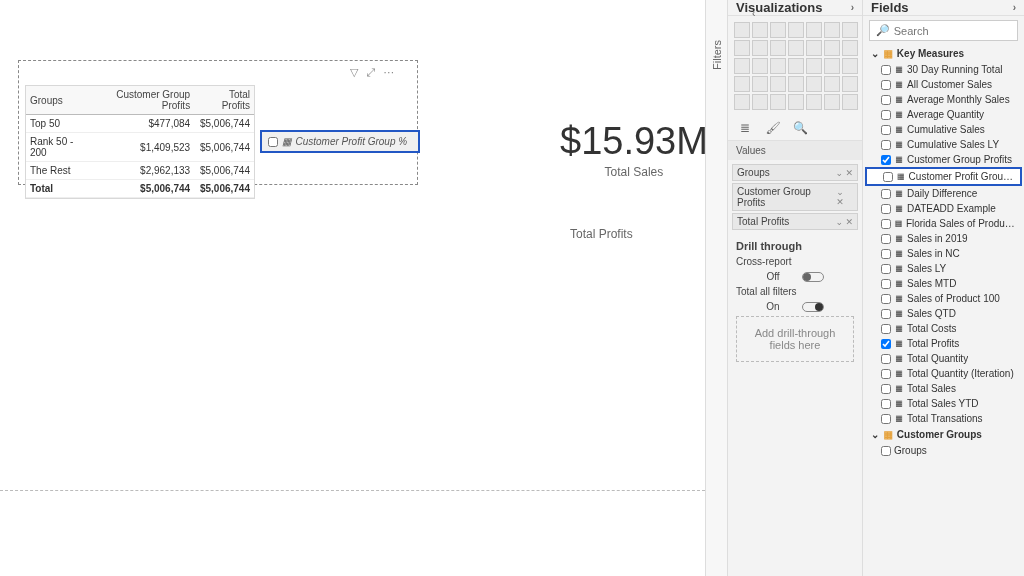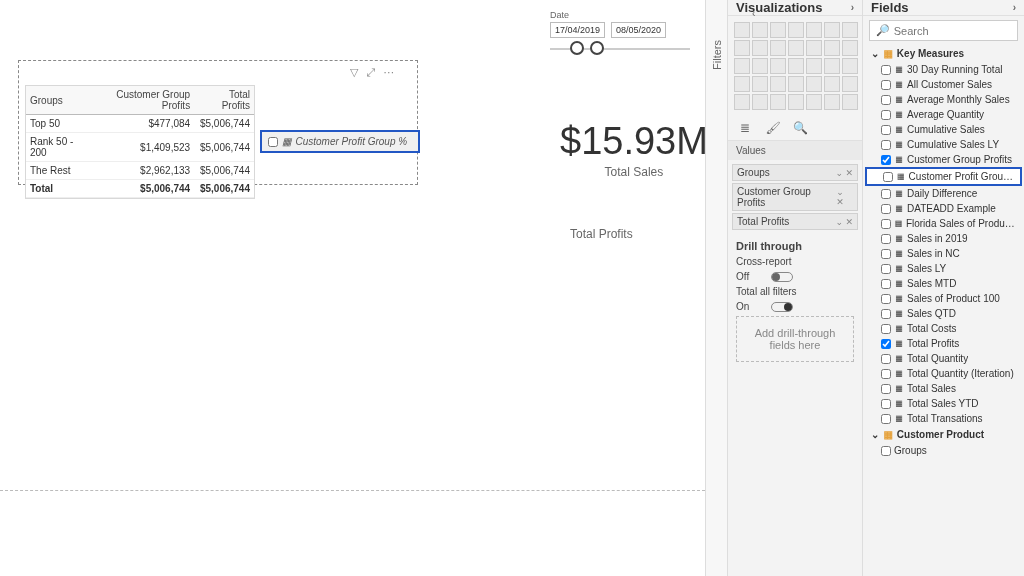--- a/index.html
+++ b/index.html
@@ -15,21 +15,21 @@
   .viz-grid { padding: 6px; display: grid; grid-template-columns: repeat(7, 16px); gap: 2px; }
   .viz-icon { width: 16px; height: 16px; background: #e8e8e8; border: 1px solid #ccc; font-size: 8px; display: flex; align-items: center; justify-content: center; color: #888; }
   .viz-tabs { display: flex; gap: 10px; padding: 4px 8px; border-bottom: 1px solid #e0e0e0; }
   .viz-tab-icon { width: 18px; height: 16px; display: flex; align-items: center; justify-content: center; color: #666; font-size: 12px; }
   .section-label { padding: 4px 8px; font-size: 10px; color: #555; background: #eaeaea; }
   .value-wells { padding: 2px 4px; }
   .well { background: #e8e8e8; border: 1px solid #d0d0d0; margin: 2px 0; padding: 2px 4px; font-size: 10px; color: #444; display: flex; align-items: center; }
   .well .wx { margin-left: auto; color: #888; font-size: 9px; }
   .drill-section { padding: 6px 8px; font-size: 10px; color: #444; }
   .drill-title { font-weight: 600; margin-bottom: 4px; font-size: 11px; }
-  .toggle-row { display: flex; align-items: center; gap: 22px; margin: 4px 0; }
+  .toggle-row { display: flex; align-items: center; gap: 22px; margin: 4px 0; justify-content: center; }
   .toggle { width: 22px; height: 10px; border: 1px solid #888; border-radius: 5px; position: relative; }
   .toggle .knob { width: 8px; height: 8px; background: #666; border-radius: 50%; position: absolute; top: 0; }
   .toggle.off .knob { left: 0; }
   .toggle.on .knob { right: 0; background: #333; }
   .drill-drop { border: 1px dashed #bbb; padding: 10px 4px; text-align: center; color: #888; font-size: 11px; margin-top: 4px; }
   .search-box { margin: 4px 6px; border: 1px solid #ccc; background: #fff; padding: 3px 6px; display: flex; align-items: center; gap: 4px; }
   .search-box input { border: none; outline: none; font-size: 11px; width: 100%; }
   .field-list { overflow-y: auto; flex: 1; padding: 0 2px; }
   .field-group { padding: 3px 6px; display: flex; align-items: center; gap: 4px; font-size: 10px; font-weight: 600; }
   .field-item { padding: 2px 4px 2px 16px; display: flex; align-items: center; gap: 3px; font-size: 10px; color: #333; }
@@ -59,31 +59,20 @@
   .drag-tooltip input { width:10px; height:10px; }
   .page-divider { position: absolute; left: 0; right: 0; top: 490px; border-top: 1px dashed #bbb; }
   .chev-left { position: absolute; left: 752px; top: 8px; color: #666; font-size: 10px; }
 </style>
 </head>
 <body>
 
 <div class="canvas">
   <div class="chev-left">‹</div>
 
-  <div class="date-slicer">
-    <div class="lbl">Date</div>
-    <div class="dates">
-      <div class="dbox">17/04/2019</div>
-      <div class="dbox">08/05/2020</div>
-    </div>
-    <div class="track">
-      <div class="handle" style="left:20px"></div>
-      <div class="handle" style="left:40px"></div>
-    </div>
-  </div>
 
   <div class="kpi" style="left:560px; top:120px;">
     <div class="val">$15.93M</div>
     <div class="cap">Total Sales</div>
   </div>
   <div class="kpi" style="left:570px; top:225px;">
     <div class="cap">Total Profits</div>
   </div>
 
   <div class="table-selected"></div>
@@ -358,21 +347,21 @@
           </div>
           <div class="field-item">
             <input type="checkbox" style="">
     <span class="fico">▦</span>
     <span class="txt">Total Transations</span>
           </div>
         </div>
       <div class="field-group">
         <span>⌄</span>
         <span style="color:#e6a23c">▦</span>
-        <span>Customer Product</span>
+        <span>Customer Groups</span>
       </div>
       <div class="field-item">
         <input type="checkbox" style="">
         <span class="txt">Groups</span>
       </div>
     </div>
   </div>
 </div>
 
 </body></html>

